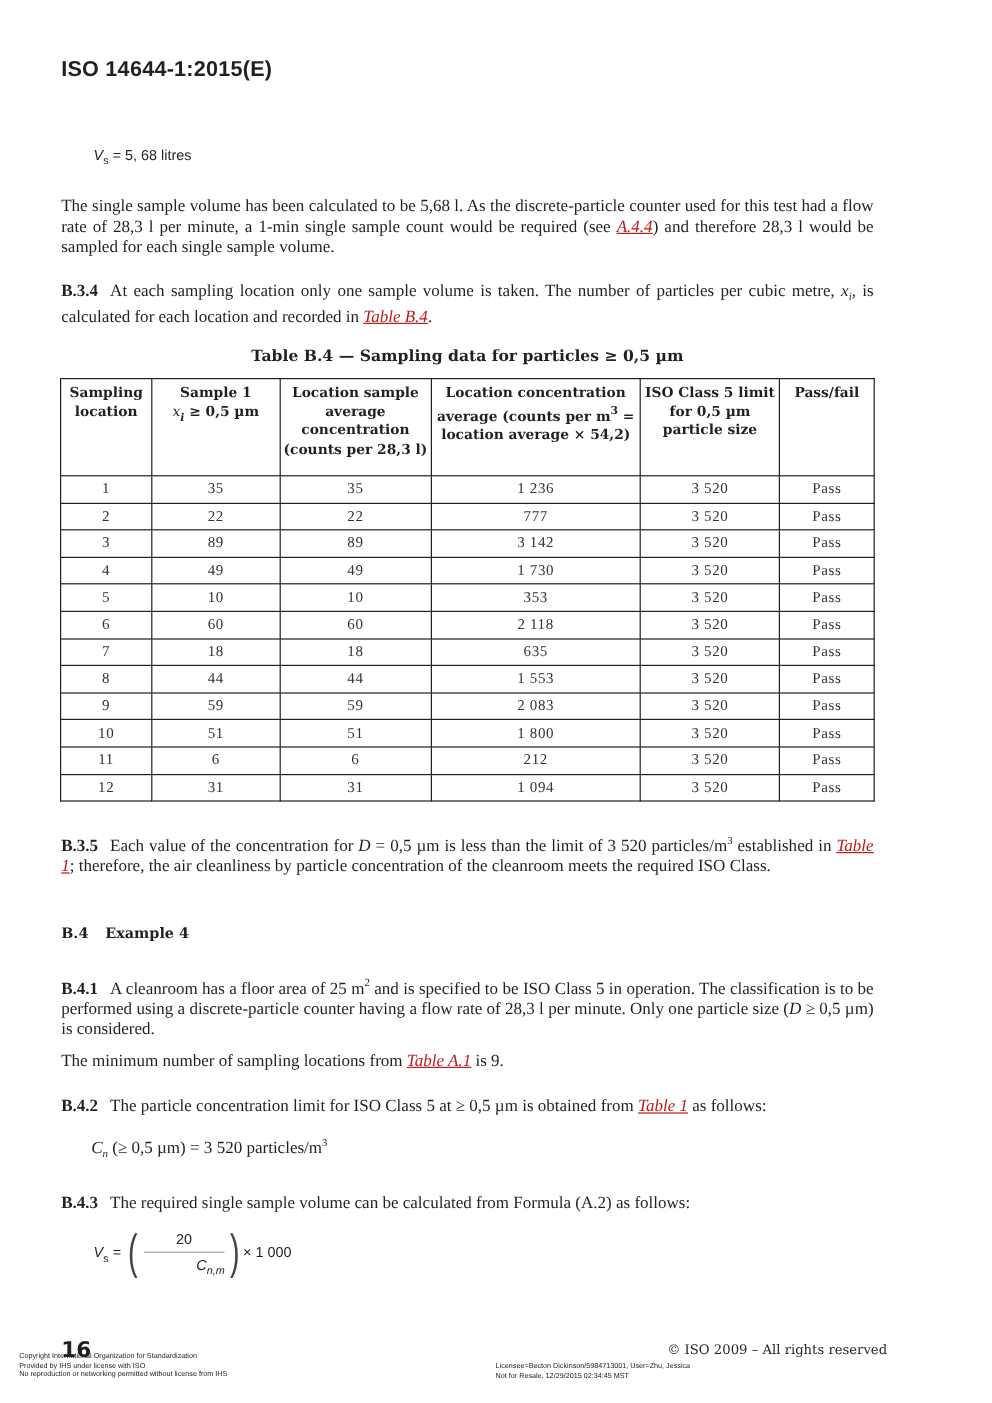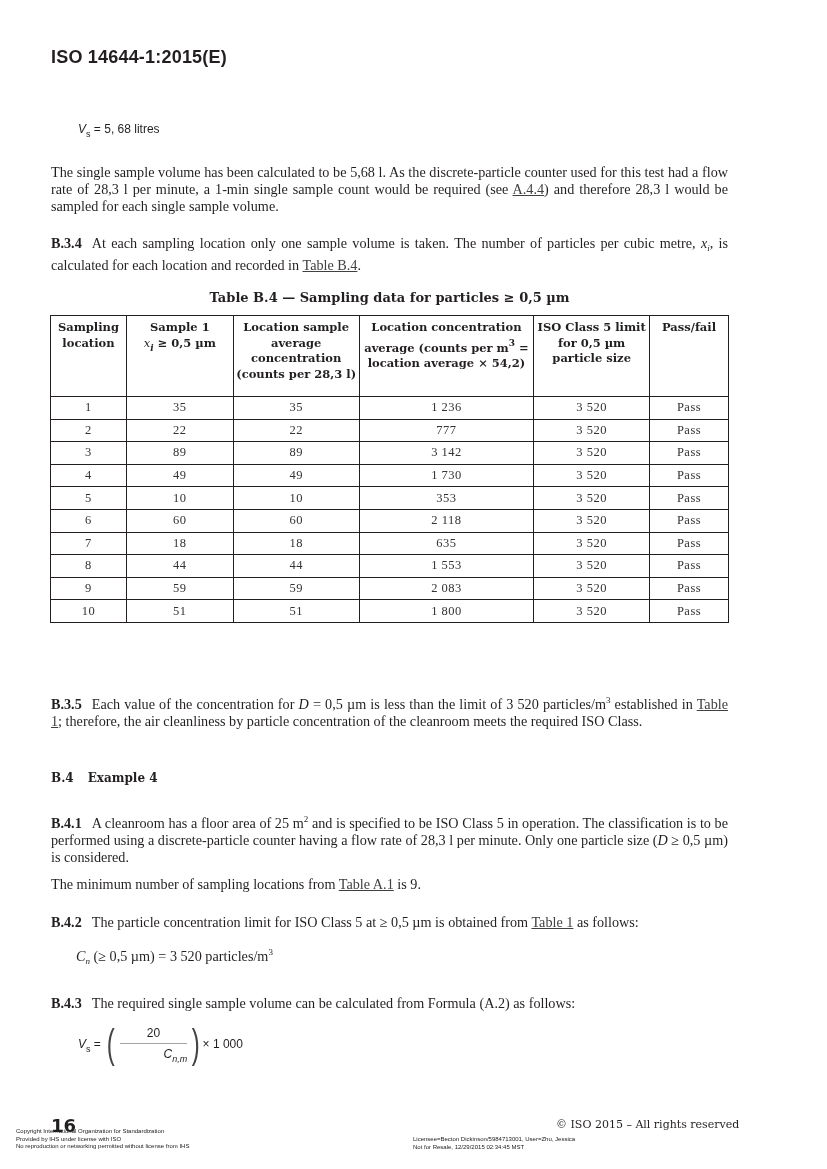--- a/index.html
+++ b/index.html
@@ -1,21 +1,21 @@
 <!DOCTYPE html>
 <html><head>
 <meta charset="utf-8">
 <style>
   html, body { margin: 0; padding: 0; background: #ffffff; }
   body { width: 827px; height: 1169px; position: relative; overflow: hidden;
          font-family: "Liberation Serif", "DejaVu Serif", serif; color: #231f20; }
   .abs { position: absolute; }
   .header-title { left: 51px; top: 47px; font-family: Liberation Sans, sans-serif; font-weight: bold; font-size: 18px; letter-spacing: 0.2px; }
   .para { left: 51px; width: 677px; font-size: 14.2px; line-height: 17px; text-align: justify; }
-  .link { color: #404040; text-decoration: underline; }
+  .link { color: #b91c1c; text-decoration: underline; font-style: italic; }
   .clause { font-weight: bold; margin-right: 10px; }
   .formula { font-family: Liberation Sans, sans-serif; font-size: 12px; }
   .it { font-style: italic; }
   .sub { font-size: 9px; vertical-align: -4px; }
   .sup { font-size: 9px; vertical-align: 6px; }
   .table-title { left: 51px; width: 677px; top: 290px; text-align: center; font-family: "DejaVu Serif", serif; font-weight: bold; font-size: 13px; }
   table.data { position: absolute; left: 50px; top: 315px; width: 679px; border-collapse: collapse; font-size: 12px; }
   table.data th, table.data td { border: 1px solid #231f20; text-align: center; padding: 0; }
   table.data th { font-family: "DejaVu Serif", serif; font-weight: bold; font-size: 11.5px; line-height: 15.5px; vertical-align: top; height: 76px; padding-top: 4px; }
   table.data td { height: 21.6px; font-family: "Liberation Serif", serif; font-size: 12.5px; color: #333; letter-spacing: 0.5px; }
@@ -142,20 +142,36 @@
         <td>Pass</td>
       </tr>
     <tr>
         <td>10</td>
         <td>51</td>
         <td>51</td>
         <td>1 800</td>
         <td>3 520</td>
         <td>Pass</td>
       </tr>
+    <tr>
+        <td>11</td>
+        <td>6</td>
+        <td>6</td>
+        <td>212</td>
+        <td>3 520</td>
+        <td>Pass</td>
+      </tr>
+    <tr>
+        <td>12</td>
+        <td>31</td>
+        <td>31</td>
+        <td>1 094</td>
+        <td>3 520</td>
+        <td>Pass</td>
+      </tr>
   </tbody>
 </table>
 
 <div class="abs para" style="top:692px;">
   <span class="clause">B.3.5</span><span>Each value of the concentration for </span><span class="it">D</span><span> = 0,5 µm is less than the limit of 3 520 particles/m</span><span class="sup">3</span><span> established in </span><a class="link">Table 1</a><span>; therefore, the air cleanliness by particle concentration of the cleanroom meets the required ISO Class.</span>
 </div>
 
 <div class="abs section-heading">
   <span class="num">B.4</span><span>Example 4</span>
 </div>
@@ -180,21 +196,21 @@
   <span class="clause">B.4.3</span><span>The required single sample volume can be calculated from Formula (A.2) as follows:</span>
 </div>
 
 <div class="abs formula" style="left:78px; top:1022px;">
   <span class="it">V</span><span class="sub">s</span>
   <span>=</span>
   <span class="paren">(</span><span class="fraction"><span class="num-part">20</span><span class="den-part"><span class="it">C</span><span class="sub it">n,m</span></span></span><span class="paren">)</span><span>× 1 000</span>
 </div>
 
 <div class="abs footer-page">16</div>
-<div class="abs footer-copy">© ISO 2015 – All rights reserved</div>
+<div class="abs footer-copy">© ISO 2009 – All rights reserved</div>
 
 <div class="abs footer-small" style="left:16px; top:1128px;">
   <div>Copyright International Organization for Standardization</div>
   <div>Provided by IHS under license with ISO</div>
   <div>No reproduction or networking permitted without license from IHS</div>
 </div>
 
 <div class="abs footer-small" style="left:413px; top:1136px;">
   <div>Licensee=Becton Dickinson/5984713001, User=Zhu, Jessica</div>
   <div>Not for Resale, 12/29/2015 02:34:45 MST</div>

